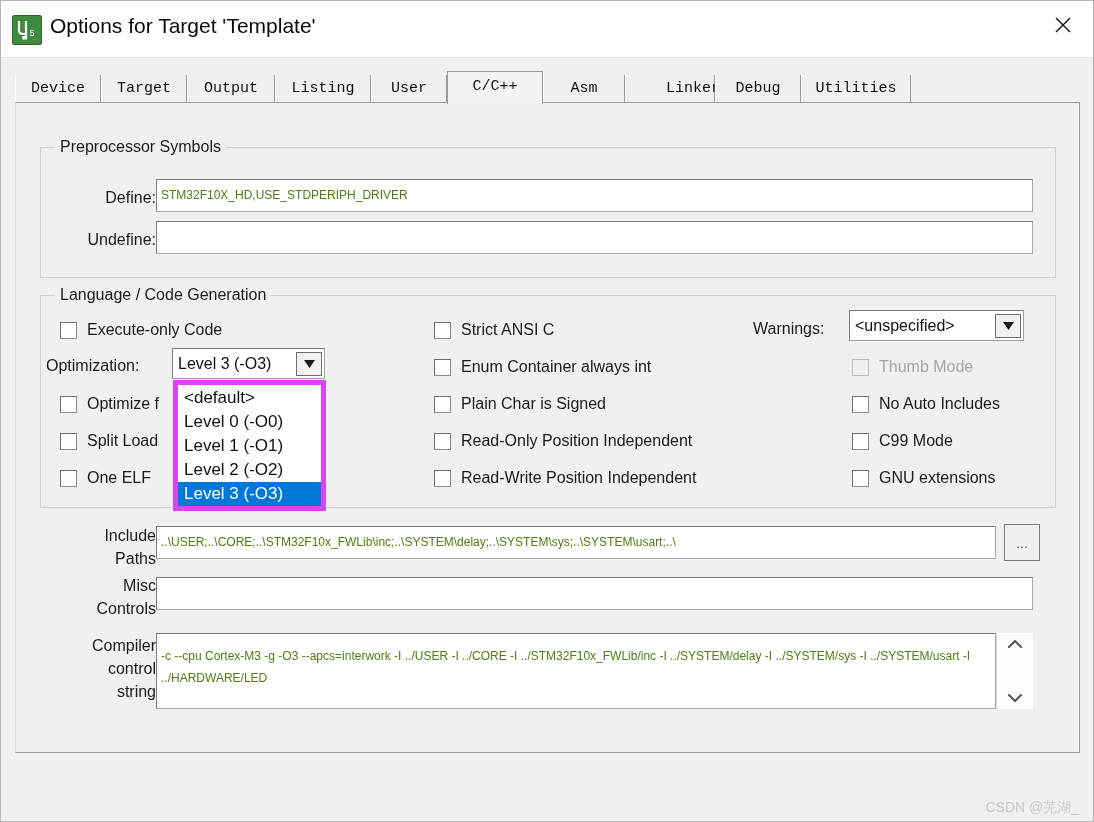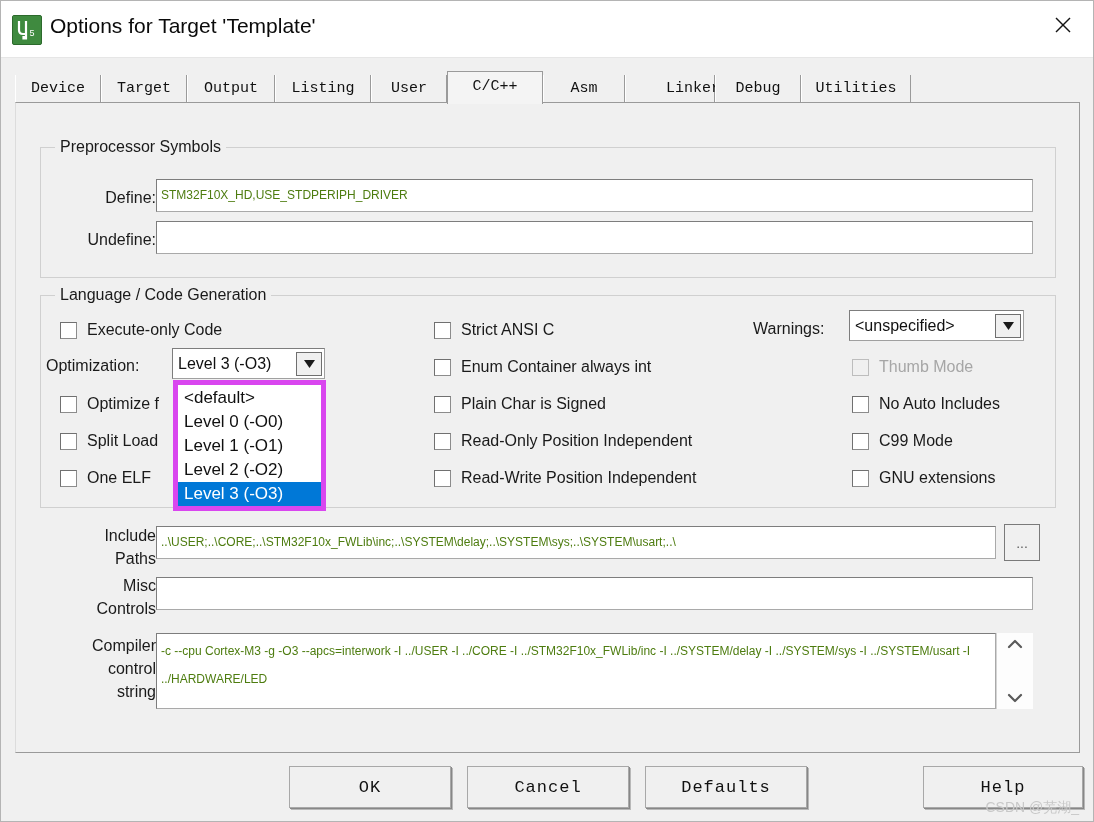--- a/index.html
+++ b/index.html
@@ -138,22 +138,22 @@
     box-sizing: border-box;
     font-size: 12px;
     color: #4d7c0f;
     padding: 0 4px;
     line-height: 30px;
     white-space: nowrap;
     overflow: hidden;
     font-family: "Liberation Sans", sans-serif;
   }
   .tinput.multiline {
-    line-height: 28px;
-    padding: 3px 4px;
+    line-height: 22px;
+    padding: 11px 4px;
     white-space: normal;
   }
 
   
   .cb-row {
     position: absolute;
     height: 22px;
     white-space: nowrap;
     display: flex;
     align-items: center;
@@ -444,22 +444,16 @@
       </span>
       <span>
         <svg width="16" height="10" viewBox="0 0 16 10">
           <polyline points="2,2 8,8 14,2" fill="none" stroke="#5a5a5a" stroke-width="2.2" stroke-linecap="round" stroke-linejoin="round"></polyline>
         </svg>
       </span>
     </div>
 
   </div>
 
-  <div id="button-row">
-    <div class="dlg-button" style="left:288px; width:162px;">OK</div>
-    <div class="dlg-button" style="left:466px; width:162px;">Cancel</div>
-    <div class="dlg-button" style="left:644px; width:162px;">Defaults</div>
-    <div class="dlg-button" style="left:922px; width:160px;">Help</div>
-  </div>
 
   <div id="watermark">CSDN @芜湖_</div>
 
 </div>
 
 </body></html>

